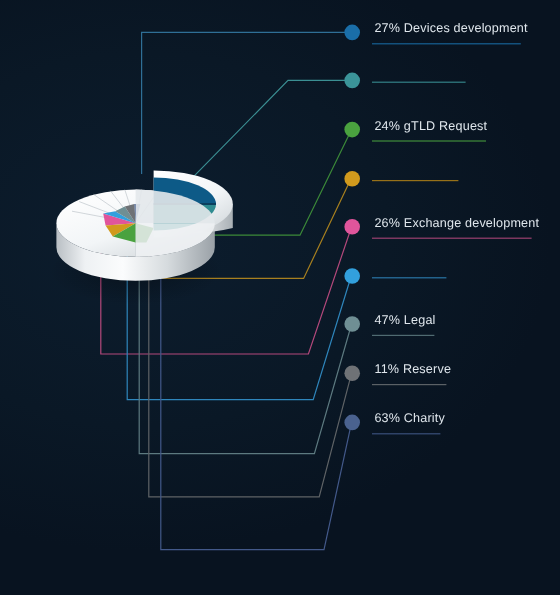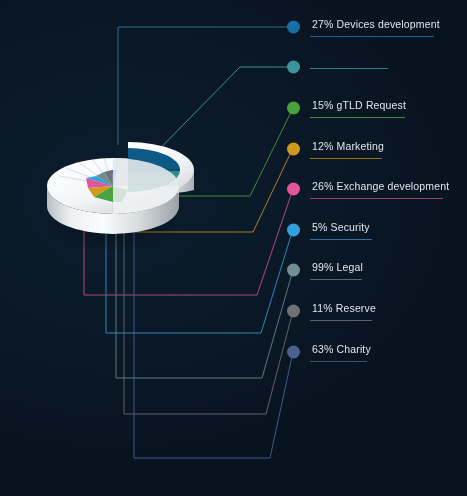--- a/index.html
+++ b/index.html
@@ -181,53 +181,51 @@
     <div class="legend-item" style="left:287px; top:54px;">
       <span class="legend-dot" style="background:#3b9499"></span>
       <span class="legend-textwrap">
         <span class="legend-rule" style="background:#3b9499; width:78px;"></span>
       </span>
     </div>
 
     <div class="legend-item" style="left:287px; top:95px;">
       <span class="legend-dot" style="background:#4aa23f"></span>
       <span class="legend-textwrap">
-        <span class="legend-label">15% gTLD Request</span>
+        <span class="legend-label">24% gTLD Request</span>
         <span class="legend-rule" style="background:#4aa23f; width:95px;"></span>
       </span>
     </div>
 
     <div class="legend-item" style="left:287px; top:136px;">
       <span class="legend-dot" style="background:#d19a1d"></span>
       <span class="legend-textwrap">
-        <span class="legend-label">12% Marketing</span>
         <span class="legend-rule" style="background:#b08118; width:72px;"></span>
       </span>
     </div>
 
     <div class="legend-item" style="left:287px; top:176px;">
       <span class="legend-dot" style="background:#e0559b"></span>
       <span class="legend-textwrap">
         <span class="legend-label">26% Exchange development</span>
         <span class="legend-rule" style="background:#b4497c; width:133px;"></span>
       </span>
     </div>
 
     <div class="legend-item" style="left:287px; top:217px;">
       <span class="legend-dot" style="background:#32a0dd"></span>
       <span class="legend-textwrap">
-        <span class="legend-label">5% Security</span>
         <span class="legend-rule" style="background:#2f86bc; width:62px;"></span>
       </span>
     </div>
 
     <div class="legend-item" style="left:287px; top:257px;">
       <span class="legend-dot" style="background:#6f8f94"></span>
       <span class="legend-textwrap">
-        <span class="legend-label">99% Legal</span>
+        <span class="legend-label">47% Legal</span>
         <span class="legend-rule" style="background:#5d7a80; width:52px;"></span>
       </span>
     </div>
 
     <div class="legend-item" style="left:287px; top:298px;">
       <span class="legend-dot" style="background:#6f7276"></span>
       <span class="legend-textwrap">
         <span class="legend-label">11% Reserve</span>
         <span class="legend-rule" style="background:#6a6e72; width:62px;"></span>
       </span>

